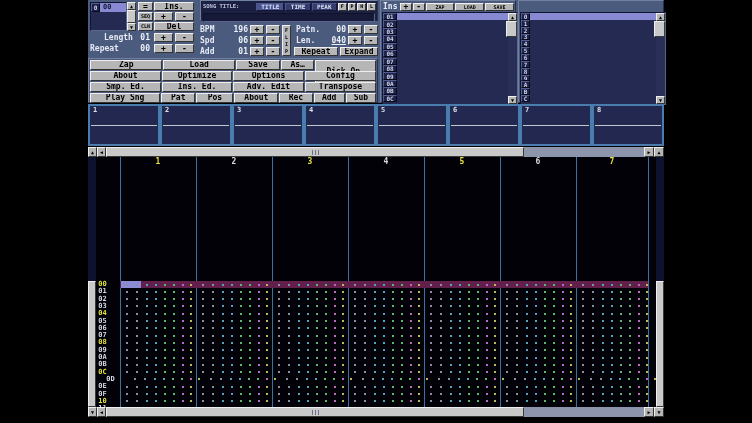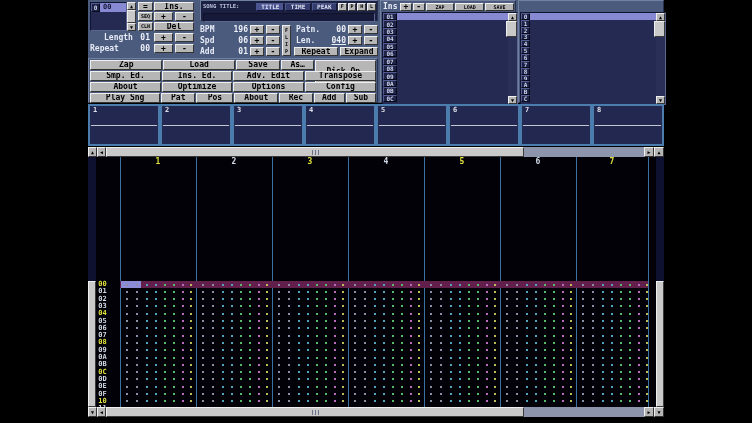--- a/index.html
+++ b/index.html
@@ -126,30 +126,30 @@
 
     <div class="abs grp" id="menu-grid" style="left:0;top:58px;width:290px;height:45px;display:flex;flex-direction:column;gap:1px;padding:1px;">
           <div style="display: flex; gap: 1px; height: 10px;">
             <div class="btn" style="flex-grow: 72; flex-basis: 0px; height: 10px;">Zap</div>
             <div class="btn" style="flex-grow: 71; flex-basis: 0px; height: 10px;">Load</div>
             <div class="btn" style="flex-grow: 43; flex-basis: 0px; height: 10px;">Save</div>
             <div class="btn" style="flex-grow: 32; flex-basis: 0px; height: 10px;">As…</div>
             <div class="btn" style="flex-grow: 60; flex-basis: 0px; height: 24px;">Disk Op.</div>
           </div>
           <div style="display: flex; gap: 1px; height: 10px;">
+            <div class="btn" style="flex-grow: 72; flex-basis: 0px; height: 10px;">About</div>
+            <div class="btn" style="flex-grow: 71; flex-basis: 0px; height: 10px;">Optimize</div>
+            <div class="btn" style="flex-grow: 72; flex-basis: 0px; height: 10px;">Options</div>
+            <div class="btn" style="flex-grow: 72; flex-basis: 0px; height: 10px;">Config</div>
+          </div>
+          <div style="display: flex; gap: 1px; height: 10px;">
             <div class="btn" style="flex-grow: 72; flex-basis: 0px; height: 10px;">Smp. Ed.</div>
             <div class="btn" style="flex-grow: 71; flex-basis: 0px; height: 10px;">Ins. Ed.</div>
             <div class="btn" style="flex-grow: 72; flex-basis: 0px; height: 10px;">Adv. Edit</div>
             <div class="btn" style="flex-grow: 72; flex-basis: 0px; height: 10px;">Transpose</div>
-          </div>
-          <div style="display: flex; gap: 1px; height: 10px;">
-            <div class="btn" style="flex-grow: 72; flex-basis: 0px; height: 10px;">About</div>
-            <div class="btn" style="flex-grow: 71; flex-basis: 0px; height: 10px;">Optimize</div>
-            <div class="btn" style="flex-grow: 72; flex-basis: 0px; height: 10px;">Options</div>
-            <div class="btn" style="flex-grow: 72; flex-basis: 0px; height: 10px;">Config</div>
           </div>
           <div style="display: flex; gap: 1px; height: 10px;">
             <div class="btn" style="flex-grow: 70; flex-basis: 0px; height: 10px;">Play Sng</div>
             <div class="btn" style="flex-grow: 33; flex-basis: 0px; height: 10px;">Pat</div>
             <div class="btn" style="flex-grow: 36; flex-basis: 0px; height: 10px;">Pos</div>
             <div class="btn" style="flex-grow: 43; flex-basis: 0px; height: 10px;">About</div>
             <div class="btn" style="flex-grow: 32; flex-basis: 0px; height: 10px;">Rec</div>
             <div class="btn" style="flex-grow: 30; flex-basis: 0px; height: 10px;">Add</div>
             <div class="btn" style="flex-grow: 29; flex-basis: 0px; height: 10px;">Sub</div>
           </div>
@@ -406,21 +406,21 @@
             <div style="position: absolute; left: 38px; top: 2.5px; width: 2px; height: 2px; background: rgb(138, 144, 164); box-shadow: rgb(138, 144, 164) 10px 0px, rgb(79, 166, 188) 20px 0px, rgb(79, 166, 188) 29px 0px, rgb(84, 188, 106) 38px 0px, rgb(84, 188, 106) 47px 0px, rgb(188, 104, 188) 56px 0px, rgb(188, 188, 84) 64px 0px, rgb(138, 144, 164) 76px 0px, rgb(138, 144, 164) 86px 0px, rgb(79, 166, 188) 96px 0px, rgb(79, 166, 188) 105px 0px, rgb(84, 188, 106) 114px 0px, rgb(84, 188, 106) 123px 0px, rgb(188, 104, 188) 132px 0px, rgb(188, 188, 84) 140px 0px, rgb(138, 144, 164) 152px 0px, rgb(138, 144, 164) 162px 0px, rgb(79, 166, 188) 172px 0px, rgb(79, 166, 188) 181px 0px, rgb(84, 188, 106) 190px 0px, rgb(84, 188, 106) 199px 0px, rgb(188, 104, 188) 208px 0px, rgb(188, 188, 84) 216px 0px, rgb(138, 144, 164) 228px 0px, rgb(138, 144, 164) 238px 0px, rgb(79, 166, 188) 248px 0px, rgb(79, 166, 188) 257px 0px, rgb(84, 188, 106) 266px 0px, rgb(84, 188, 106) 275px 0px, rgb(188, 104, 188) 284px 0px, rgb(188, 188, 84) 292px 0px, rgb(138, 144, 164) 304px 0px, rgb(138, 144, 164) 314px 0px, rgb(79, 166, 188) 324px 0px, rgb(79, 166, 188) 333px 0px, rgb(84, 188, 106) 342px 0px, rgb(84, 188, 106) 351px 0px, rgb(188, 104, 188) 360px 0px, rgb(188, 188, 84) 368px 0px, rgb(138, 144, 164) 380px 0px, rgb(138, 144, 164) 390px 0px, rgb(79, 166, 188) 400px 0px, rgb(79, 166, 188) 409px 0px, rgb(84, 188, 106) 418px 0px, rgb(84, 188, 106) 427px 0px, rgb(188, 104, 188) 436px 0px, rgb(188, 188, 84) 444px 0px, rgb(138, 144, 164) 456px 0px, rgb(138, 144, 164) 466px 0px, rgb(79, 166, 188) 476px 0px, rgb(79, 166, 188) 485px 0px, rgb(84, 188, 106) 494px 0px, rgb(84, 188, 106) 503px 0px, rgb(188, 104, 188) 512px 0px, rgb(188, 188, 84) 520px 0px;"></div>
           </div>
           <div style="position: absolute; left: 0px; top: 204.3px; width: 576px; height: 7.3px;">
             <span class="rowlbl" style="top: 0px; color: rgb(212, 218, 230);">0B</span>
             <div style="position: absolute; left: 38px; top: 2.5px; width: 2px; height: 2px; background: rgb(138, 144, 164); box-shadow: rgb(138, 144, 164) 10px 0px, rgb(79, 166, 188) 20px 0px, rgb(79, 166, 188) 29px 0px, rgb(84, 188, 106) 38px 0px, rgb(84, 188, 106) 47px 0px, rgb(188, 104, 188) 56px 0px, rgb(188, 188, 84) 64px 0px, rgb(138, 144, 164) 76px 0px, rgb(138, 144, 164) 86px 0px, rgb(79, 166, 188) 96px 0px, rgb(79, 166, 188) 105px 0px, rgb(84, 188, 106) 114px 0px, rgb(84, 188, 106) 123px 0px, rgb(188, 104, 188) 132px 0px, rgb(188, 188, 84) 140px 0px, rgb(138, 144, 164) 152px 0px, rgb(138, 144, 164) 162px 0px, rgb(79, 166, 188) 172px 0px, rgb(79, 166, 188) 181px 0px, rgb(84, 188, 106) 190px 0px, rgb(84, 188, 106) 199px 0px, rgb(188, 104, 188) 208px 0px, rgb(188, 188, 84) 216px 0px, rgb(138, 144, 164) 228px 0px, rgb(138, 144, 164) 238px 0px, rgb(79, 166, 188) 248px 0px, rgb(79, 166, 188) 257px 0px, rgb(84, 188, 106) 266px 0px, rgb(84, 188, 106) 275px 0px, rgb(188, 104, 188) 284px 0px, rgb(188, 188, 84) 292px 0px, rgb(138, 144, 164) 304px 0px, rgb(138, 144, 164) 314px 0px, rgb(79, 166, 188) 324px 0px, rgb(79, 166, 188) 333px 0px, rgb(84, 188, 106) 342px 0px, rgb(84, 188, 106) 351px 0px, rgb(188, 104, 188) 360px 0px, rgb(188, 188, 84) 368px 0px, rgb(138, 144, 164) 380px 0px, rgb(138, 144, 164) 390px 0px, rgb(79, 166, 188) 400px 0px, rgb(79, 166, 188) 409px 0px, rgb(84, 188, 106) 418px 0px, rgb(84, 188, 106) 427px 0px, rgb(188, 104, 188) 436px 0px, rgb(188, 188, 84) 444px 0px, rgb(138, 144, 164) 456px 0px, rgb(138, 144, 164) 466px 0px, rgb(79, 166, 188) 476px 0px, rgb(79, 166, 188) 485px 0px, rgb(84, 188, 106) 494px 0px, rgb(84, 188, 106) 503px 0px, rgb(188, 104, 188) 512px 0px, rgb(188, 188, 84) 520px 0px;"></div>
           </div>
           <div style="position: absolute; left: 0px; top: 211.6px; width: 576px; height: 7.3px;">
             <span class="rowlbl" style="top: 0px; color: rgb(227, 226, 62);">0C</span>
             <div style="position: absolute; left: 38px; top: 2.5px; width: 2px; height: 2px; background: rgb(138, 144, 164); box-shadow: rgb(138, 144, 164) 10px 0px, rgb(79, 166, 188) 20px 0px, rgb(79, 166, 188) 29px 0px, rgb(84, 188, 106) 38px 0px, rgb(84, 188, 106) 47px 0px, rgb(188, 104, 188) 56px 0px, rgb(188, 188, 84) 64px 0px, rgb(138, 144, 164) 76px 0px, rgb(138, 144, 164) 86px 0px, rgb(79, 166, 188) 96px 0px, rgb(79, 166, 188) 105px 0px, rgb(84, 188, 106) 114px 0px, rgb(84, 188, 106) 123px 0px, rgb(188, 104, 188) 132px 0px, rgb(188, 188, 84) 140px 0px, rgb(138, 144, 164) 152px 0px, rgb(138, 144, 164) 162px 0px, rgb(79, 166, 188) 172px 0px, rgb(79, 166, 188) 181px 0px, rgb(84, 188, 106) 190px 0px, rgb(84, 188, 106) 199px 0px, rgb(188, 104, 188) 208px 0px, rgb(188, 188, 84) 216px 0px, rgb(138, 144, 164) 228px 0px, rgb(138, 144, 164) 238px 0px, rgb(79, 166, 188) 248px 0px, rgb(79, 166, 188) 257px 0px, rgb(84, 188, 106) 266px 0px, rgb(84, 188, 106) 275px 0px, rgb(188, 104, 188) 284px 0px, rgb(188, 188, 84) 292px 0px, rgb(138, 144, 164) 304px 0px, rgb(138, 144, 164) 314px 0px, rgb(79, 166, 188) 324px 0px, rgb(79, 166, 188) 333px 0px, rgb(84, 188, 106) 342px 0px, rgb(84, 188, 106) 351px 0px, rgb(188, 104, 188) 360px 0px, rgb(188, 188, 84) 368px 0px, rgb(138, 144, 164) 380px 0px, rgb(138, 144, 164) 390px 0px, rgb(79, 166, 188) 400px 0px, rgb(79, 166, 188) 409px 0px, rgb(84, 188, 106) 418px 0px, rgb(84, 188, 106) 427px 0px, rgb(188, 104, 188) 436px 0px, rgb(188, 188, 84) 444px 0px, rgb(138, 144, 164) 456px 0px, rgb(138, 144, 164) 466px 0px, rgb(79, 166, 188) 476px 0px, rgb(79, 166, 188) 485px 0px, rgb(84, 188, 106) 494px 0px, rgb(84, 188, 106) 503px 0px, rgb(188, 104, 188) 512px 0px, rgb(188, 188, 84) 520px 0px;"></div>
           </div>
-          <div style="position: absolute; left: 0px; top: 218.9px; width: 482px; height: 7.3px; text-decoration: underline;">
+          <div style="position: absolute; left: 8px; top: 218.9px; width: 482px; height: 7.3px; text-decoration: underline;">
             <span class="rowlbl" style="top: 0px; color: rgb(212, 218, 230);">0D</span>
             <div style="position: absolute; left: 38px; top: 2.5px; width: 2px; height: 2px; background: rgb(138, 144, 164); box-shadow: rgb(138, 144, 164) 10px 0px, rgb(79, 166, 188) 20px 0px, rgb(79, 166, 188) 29px 0px, rgb(84, 188, 106) 38px 0px, rgb(84, 188, 106) 47px 0px, rgb(188, 104, 188) 56px 0px, rgb(188, 188, 84) 64px 0px, rgb(138, 144, 164) 76px 0px, rgb(138, 144, 164) 86px 0px, rgb(79, 166, 188) 96px 0px, rgb(79, 166, 188) 105px 0px, rgb(84, 188, 106) 114px 0px, rgb(84, 188, 106) 123px 0px, rgb(188, 104, 188) 132px 0px, rgb(188, 188, 84) 140px 0px, rgb(138, 144, 164) 152px 0px, rgb(138, 144, 164) 162px 0px, rgb(79, 166, 188) 172px 0px, rgb(79, 166, 188) 181px 0px, rgb(84, 188, 106) 190px 0px, rgb(84, 188, 106) 199px 0px, rgb(188, 104, 188) 208px 0px, rgb(188, 188, 84) 216px 0px, rgb(138, 144, 164) 228px 0px, rgb(138, 144, 164) 238px 0px, rgb(79, 166, 188) 248px 0px, rgb(79, 166, 188) 257px 0px, rgb(84, 188, 106) 266px 0px, rgb(84, 188, 106) 275px 0px, rgb(188, 104, 188) 284px 0px, rgb(188, 188, 84) 292px 0px, rgb(138, 144, 164) 304px 0px, rgb(138, 144, 164) 314px 0px, rgb(79, 166, 188) 324px 0px, rgb(79, 166, 188) 333px 0px, rgb(84, 188, 106) 342px 0px, rgb(84, 188, 106) 351px 0px, rgb(188, 104, 188) 360px 0px, rgb(188, 188, 84) 368px 0px, rgb(138, 144, 164) 380px 0px, rgb(138, 144, 164) 390px 0px, rgb(79, 166, 188) 400px 0px, rgb(79, 166, 188) 409px 0px, rgb(84, 188, 106) 418px 0px, rgb(84, 188, 106) 427px 0px, rgb(188, 104, 188) 436px 0px, rgb(188, 188, 84) 444px 0px, rgb(138, 144, 164) 456px 0px, rgb(138, 144, 164) 466px 0px, rgb(79, 166, 188) 476px 0px, rgb(79, 166, 188) 485px 0px, rgb(84, 188, 106) 494px 0px, rgb(84, 188, 106) 503px 0px, rgb(188, 104, 188) 512px 0px, rgb(188, 188, 84) 520px 0px;"></div>
           </div>
           <div style="position: absolute; left: 0px; top: 226.2px; width: 576px; height: 7.3px;">
             <span class="rowlbl" style="top: 0px; color: rgb(212, 218, 230); text-align: center;">0E</span>
             <div style="position: absolute; left: 38px; top: 2.5px; width: 2px; height: 2px; background: rgb(138, 144, 164); box-shadow: rgb(138, 144, 164) 10px 0px, rgb(79, 166, 188) 20px 0px, rgb(79, 166, 188) 29px 0px, rgb(84, 188, 106) 38px 0px, rgb(84, 188, 106) 47px 0px, rgb(188, 104, 188) 56px 0px, rgb(188, 188, 84) 64px 0px, rgb(138, 144, 164) 76px 0px, rgb(138, 144, 164) 86px 0px, rgb(79, 166, 188) 96px 0px, rgb(79, 166, 188) 105px 0px, rgb(84, 188, 106) 114px 0px, rgb(84, 188, 106) 123px 0px, rgb(188, 104, 188) 132px 0px, rgb(188, 188, 84) 140px 0px, rgb(138, 144, 164) 152px 0px, rgb(138, 144, 164) 162px 0px, rgb(79, 166, 188) 172px 0px, rgb(79, 166, 188) 181px 0px, rgb(84, 188, 106) 190px 0px, rgb(84, 188, 106) 199px 0px, rgb(188, 104, 188) 208px 0px, rgb(188, 188, 84) 216px 0px, rgb(138, 144, 164) 228px 0px, rgb(138, 144, 164) 238px 0px, rgb(79, 166, 188) 248px 0px, rgb(79, 166, 188) 257px 0px, rgb(84, 188, 106) 266px 0px, rgb(84, 188, 106) 275px 0px, rgb(188, 104, 188) 284px 0px, rgb(188, 188, 84) 292px 0px, rgb(138, 144, 164) 304px 0px, rgb(138, 144, 164) 314px 0px, rgb(79, 166, 188) 324px 0px, rgb(79, 166, 188) 333px 0px, rgb(84, 188, 106) 342px 0px, rgb(84, 188, 106) 351px 0px, rgb(188, 104, 188) 360px 0px, rgb(188, 188, 84) 368px 0px, rgb(138, 144, 164) 380px 0px, rgb(138, 144, 164) 390px 0px, rgb(79, 166, 188) 400px 0px, rgb(79, 166, 188) 409px 0px, rgb(84, 188, 106) 418px 0px, rgb(84, 188, 106) 427px 0px, rgb(188, 104, 188) 436px 0px, rgb(188, 188, 84) 444px 0px, rgb(138, 144, 164) 456px 0px, rgb(138, 144, 164) 466px 0px, rgb(79, 166, 188) 476px 0px, rgb(79, 166, 188) 485px 0px, rgb(84, 188, 106) 494px 0px, rgb(84, 188, 106) 503px 0px, rgb(188, 104, 188) 512px 0px, rgb(188, 188, 84) 520px 0px;"></div>
           </div>
           <div style="position: absolute; left: 0px; top: 233.5px; width: 656px; height: 7.3px;">
             <span class="rowlbl" style="top: 0px; color: rgb(212, 218, 230);">0F</span>
             <div style="position: absolute; left: 38px; top: 2.5px; width: 2px; height: 2px; background: rgb(138, 144, 164); box-shadow: rgb(138, 144, 164) 10px 0px, rgb(79, 166, 188) 20px 0px, rgb(79, 166, 188) 29px 0px, rgb(84, 188, 106) 38px 0px, rgb(84, 188, 106) 47px 0px, rgb(188, 104, 188) 56px 0px, rgb(188, 188, 84) 64px 0px, rgb(138, 144, 164) 76px 0px, rgb(138, 144, 164) 86px 0px, rgb(79, 166, 188) 96px 0px, rgb(79, 166, 188) 105px 0px, rgb(84, 188, 106) 114px 0px, rgb(84, 188, 106) 123px 0px, rgb(188, 104, 188) 132px 0px, rgb(188, 188, 84) 140px 0px, rgb(138, 144, 164) 152px 0px, rgb(138, 144, 164) 162px 0px, rgb(79, 166, 188) 172px 0px, rgb(79, 166, 188) 181px 0px, rgb(84, 188, 106) 190px 0px, rgb(84, 188, 106) 199px 0px, rgb(188, 104, 188) 208px 0px, rgb(188, 188, 84) 216px 0px, rgb(138, 144, 164) 228px 0px, rgb(138, 144, 164) 238px 0px, rgb(79, 166, 188) 248px 0px, rgb(79, 166, 188) 257px 0px, rgb(84, 188, 106) 266px 0px, rgb(84, 188, 106) 275px 0px, rgb(188, 104, 188) 284px 0px, rgb(188, 188, 84) 292px 0px, rgb(138, 144, 164) 304px 0px, rgb(138, 144, 164) 314px 0px, rgb(79, 166, 188) 324px 0px, rgb(79, 166, 188) 333px 0px, rgb(84, 188, 106) 342px 0px, rgb(84, 188, 106) 351px 0px, rgb(188, 104, 188) 360px 0px, rgb(188, 188, 84) 368px 0px, rgb(138, 144, 164) 380px 0px, rgb(138, 144, 164) 390px 0px, rgb(79, 166, 188) 400px 0px, rgb(79, 166, 188) 409px 0px, rgb(84, 188, 106) 418px 0px, rgb(84, 188, 106) 427px 0px, rgb(188, 104, 188) 436px 0px, rgb(188, 188, 84) 444px 0px, rgb(138, 144, 164) 456px 0px, rgb(138, 144, 164) 466px 0px, rgb(79, 166, 188) 476px 0px, rgb(79, 166, 188) 485px 0px, rgb(84, 188, 106) 494px 0px, rgb(84, 188, 106) 503px 0px, rgb(188, 104, 188) 512px 0px, rgb(188, 188, 84) 520px 0px;"></div>

